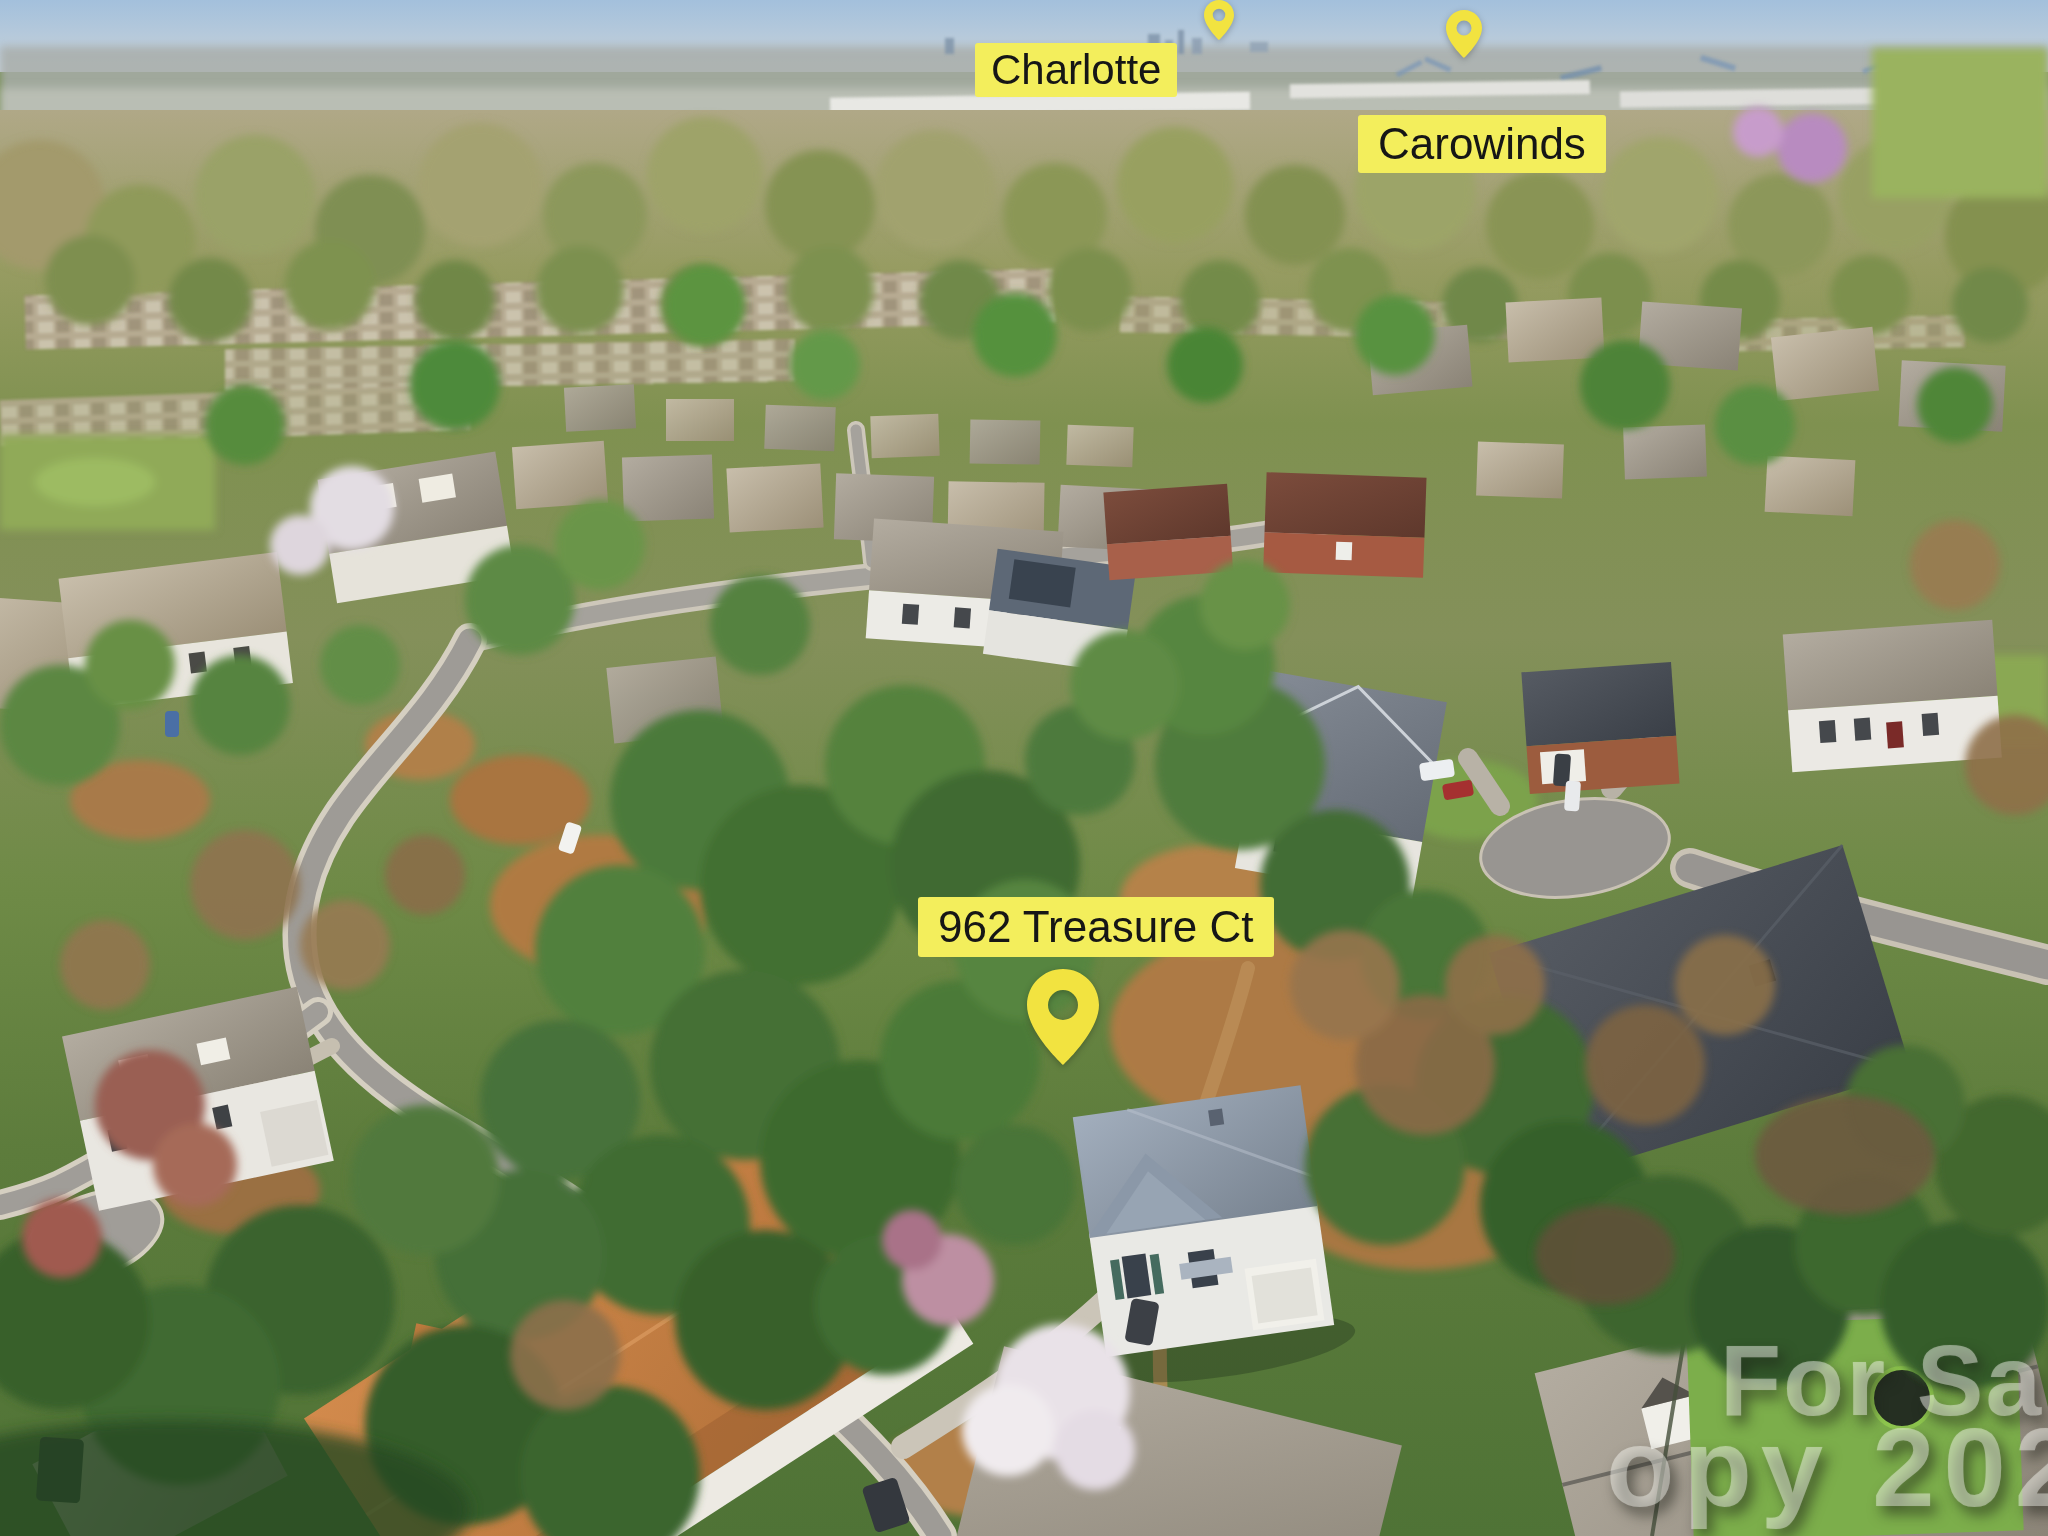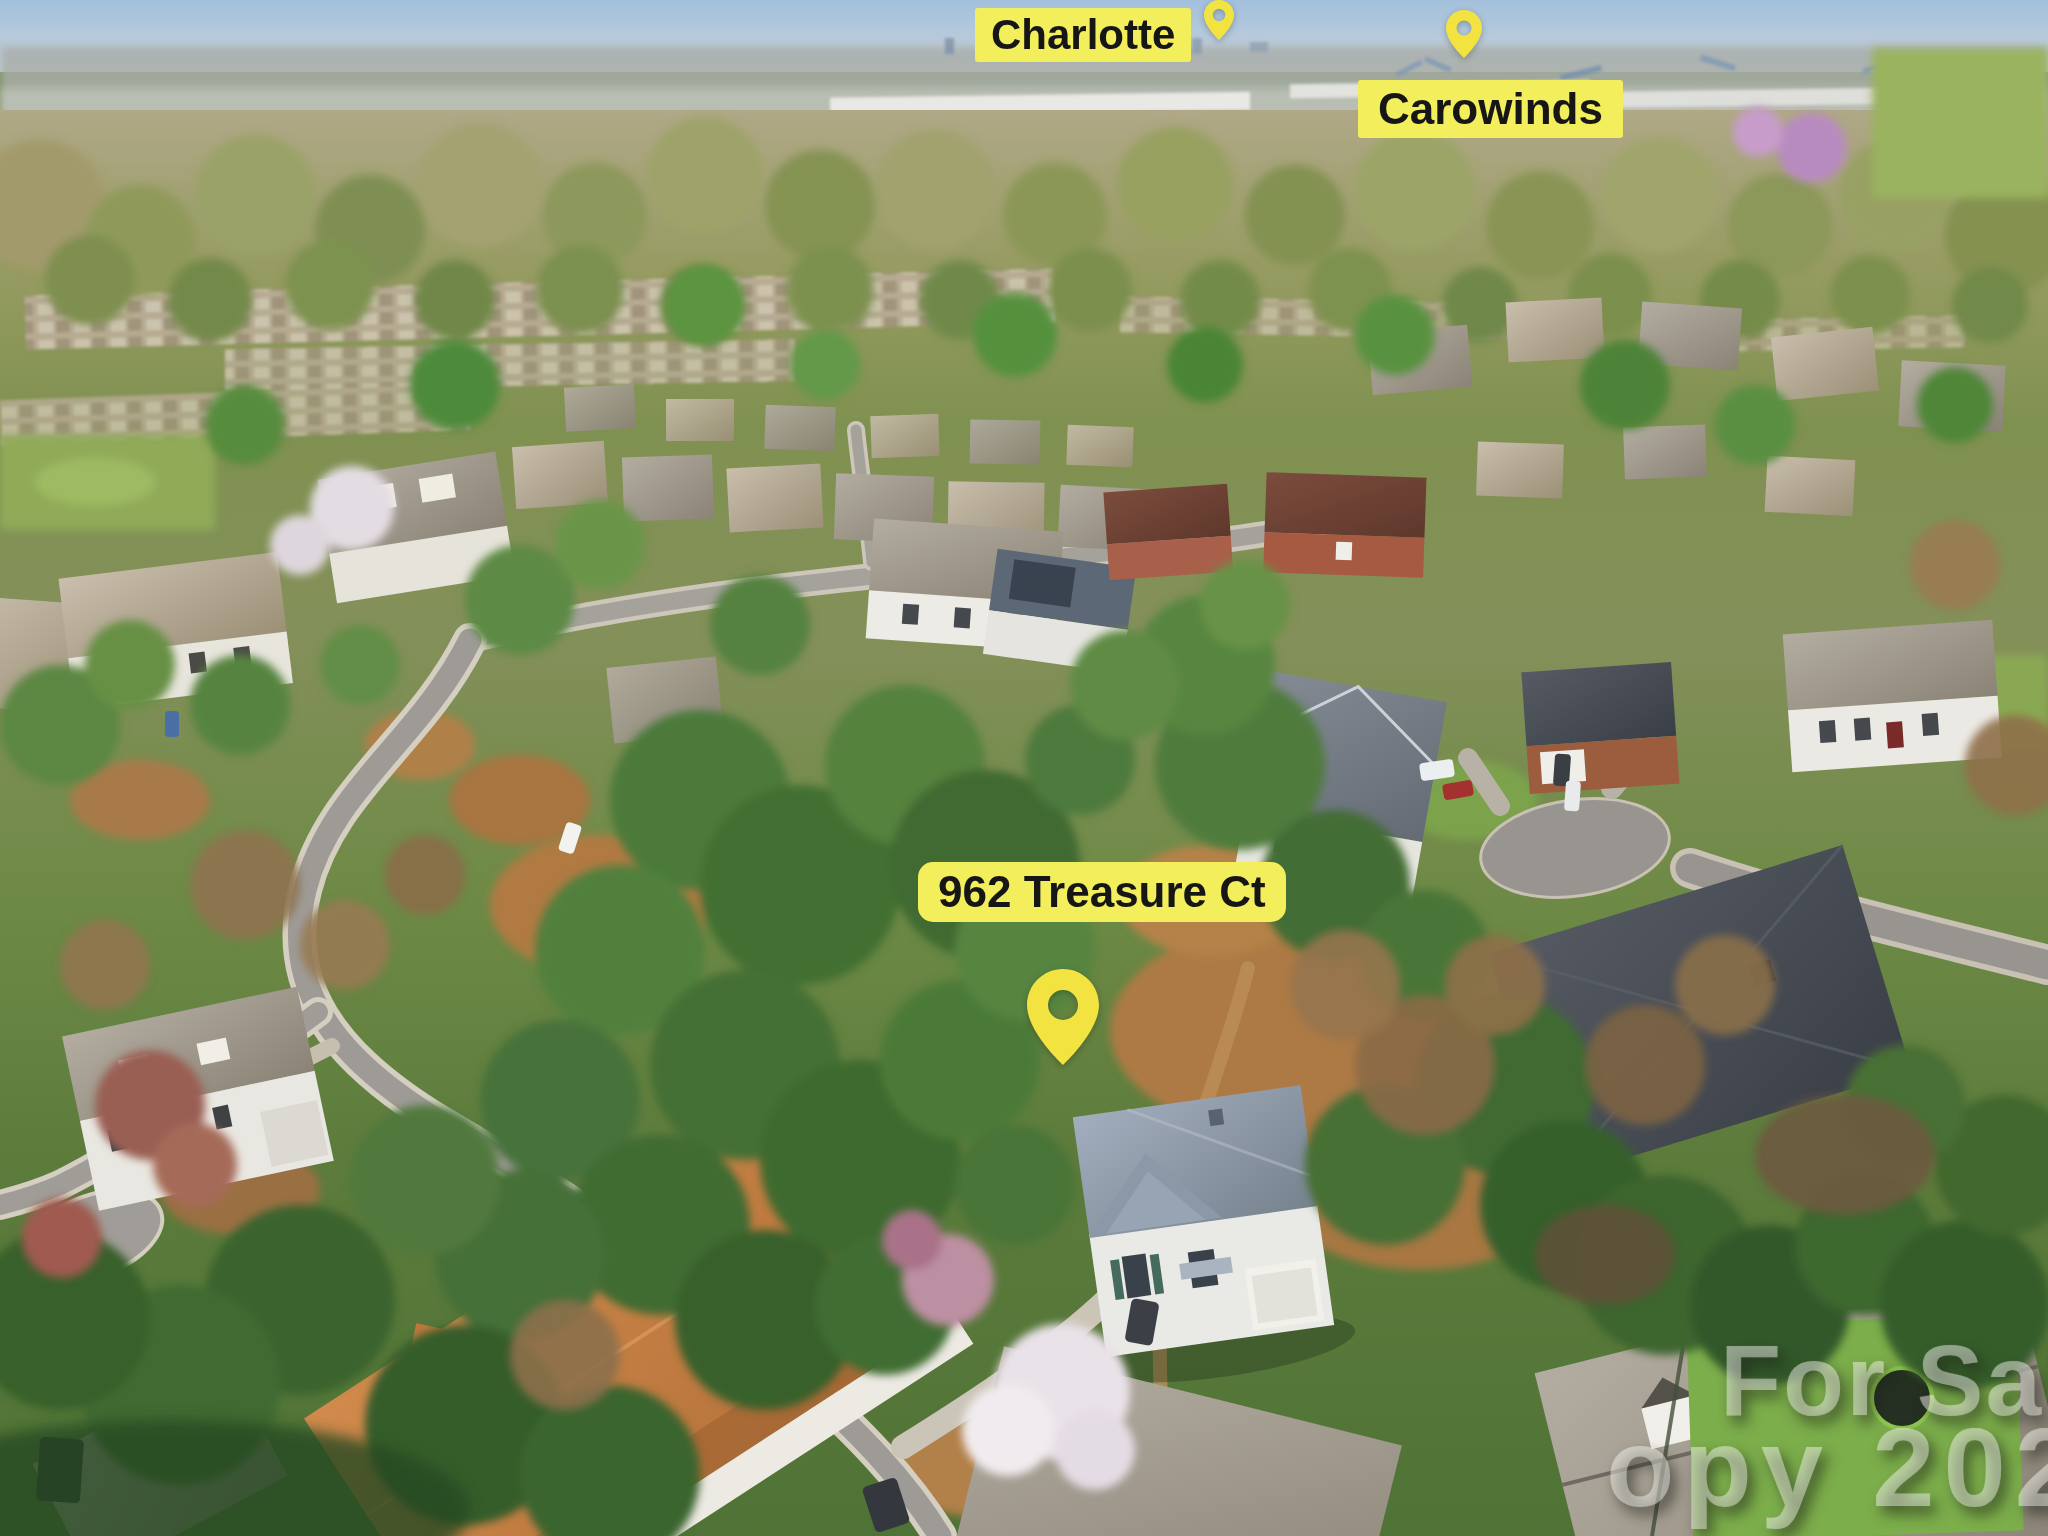--- a/index.html
+++ b/index.html
@@ -1,24 +1,24 @@
 <!DOCTYPE html>
 <html style="--label-bg: #f3ee5c; --label-text: #161616; --pin: #f2e340;"><head>
 <meta charset="utf-8">
 <style>
   html,body{margin:0;padding:0;background:#222;}
   .stage{position:relative;width:2048px;height:1536px;overflow:hidden;
          background:#6f8a46;font-family:"Liberation Sans",sans-serif;}
   .scene{position:absolute;left:0;top:0;width:2048px;height:1536px;display:block;}
   .map-label{position:absolute;background:var(--label-bg,#f3ee5c);color:var(--label-text,#161616);
-             font-weight:bold;line-height:1;border-radius:3px;white-space:nowrap;
-             display:flex;align-items:center;justify-content:center;}
+             font-weight:normal;line-height:1;border-radius:3px;white-space:nowrap;
+             display:flex;align-items:center;justify-content:center;margin-top:35px;}
   #lbl-charlotte{left:975px;top:8px;height:54px;padding:0 16px;font-size:42px;}
   #lbl-carowinds{left:1358px;top:80px;height:58px;padding:0 20px;font-size:44px;text-align:center;}
-  #lbl-address{left:918px;top:862px;height:60px;padding:0 20px;font-size:44px;border-radius:15px;}
+  #lbl-address{left:918px;top:862px;height:60px;padding:0 20px;font-size:44px;}
   .pin{position:absolute;filter:drop-shadow(0 2px 3px rgba(0,0,0,.25));}
   .pin path{fill:var(--pin,#f2e340);}
   #pin-charlotte{left:1204px;top:0;width:30px;height:40px;}
   #pin-carowinds{left:1446px;top:10px;width:36px;height:48px;}
   #pin-subject{left:1027px;top:966px;width:72px;height:102px;}
   .wm{position:absolute;font-weight:bold;color:rgba(250,250,244,.42);
       text-shadow:6px 8px 14px rgba(25,28,20,.55),0 0 2px rgba(255,255,255,.12);
       white-space:nowrap;line-height:1;}
   .wm1{left:1720px;top:1330px;font-size:100px;letter-spacing:2px;}
   .wm2{left:1606px;top:1412px;font-size:112px;letter-spacing:9px;}

